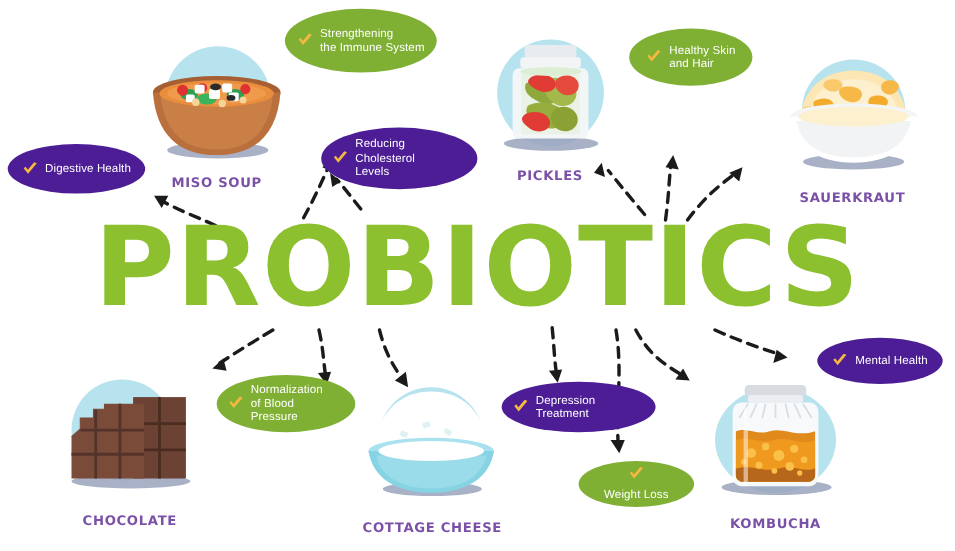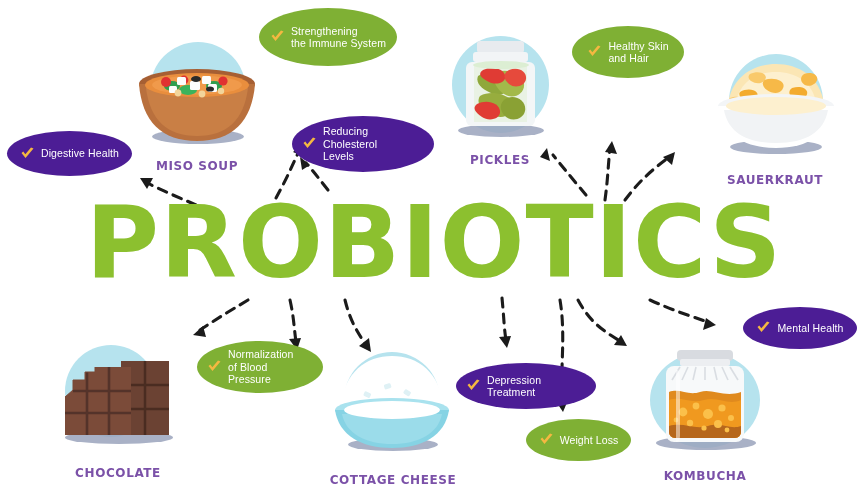--- a/index.html
+++ b/index.html
@@ -361,28 +361,28 @@
     <span class="txt">Healthy Skin<br>and Hair</span>
   </div>
 
   <div class="pill green" style="left:197px; top:341px; width:126px; height:52px;">
     <svg class="check" width="15" height="14" viewBox="0 0 15 14">
       <path d="M1.5,6 L5.5,11 L13.5,1.5 L11,0.5 L5.3,7.3 L3.3,4.6 Z" fill="#f5b841"></path>
     </svg>
     <span class="txt">Normalization<br>of Blood Pressure</span>
   </div>
 
-  <div class="pill purple" style="left:456px; top:363px; width:140px; height:46px;">
+  <div class="pill purple" style="left:456px; top:347px; width:140px; height:46px;">
     <svg class="check" width="15" height="14" viewBox="0 0 15 14">
       <path d="M1.5,6 L5.5,11 L13.5,1.5 L11,0.5 L5.3,7.3 L3.3,4.6 Z" fill="#f5b841"></path>
     </svg>
     <span class="txt">Depression Treatment</span>
   </div>
 
-  <div class="pill green" style="left:526px; top:419px; width:105px; height:42px;">
+  <div class="pill green" style="left:526px; top:419px; width:105px; height:42px;flex-direction:column;">
     <svg class="check" width="15" height="14" viewBox="0 0 15 14">
       <path d="M1.5,6 L5.5,11 L13.5,1.5 L11,0.5 L5.3,7.3 L3.3,4.6 Z" fill="#f5b841"></path>
     </svg>
     <span class="txt">Weight Loss</span>
   </div>
 
   <div class="pill purple" style="left:743px; top:307px; width:114px; height:42px;">
     <svg class="check" width="15" height="14" viewBox="0 0 15 14">
       <path d="M1.5,6 L5.5,11 L13.5,1.5 L11,0.5 L5.3,7.3 L3.3,4.6 Z" fill="#f5b841"></path>
     </svg>

